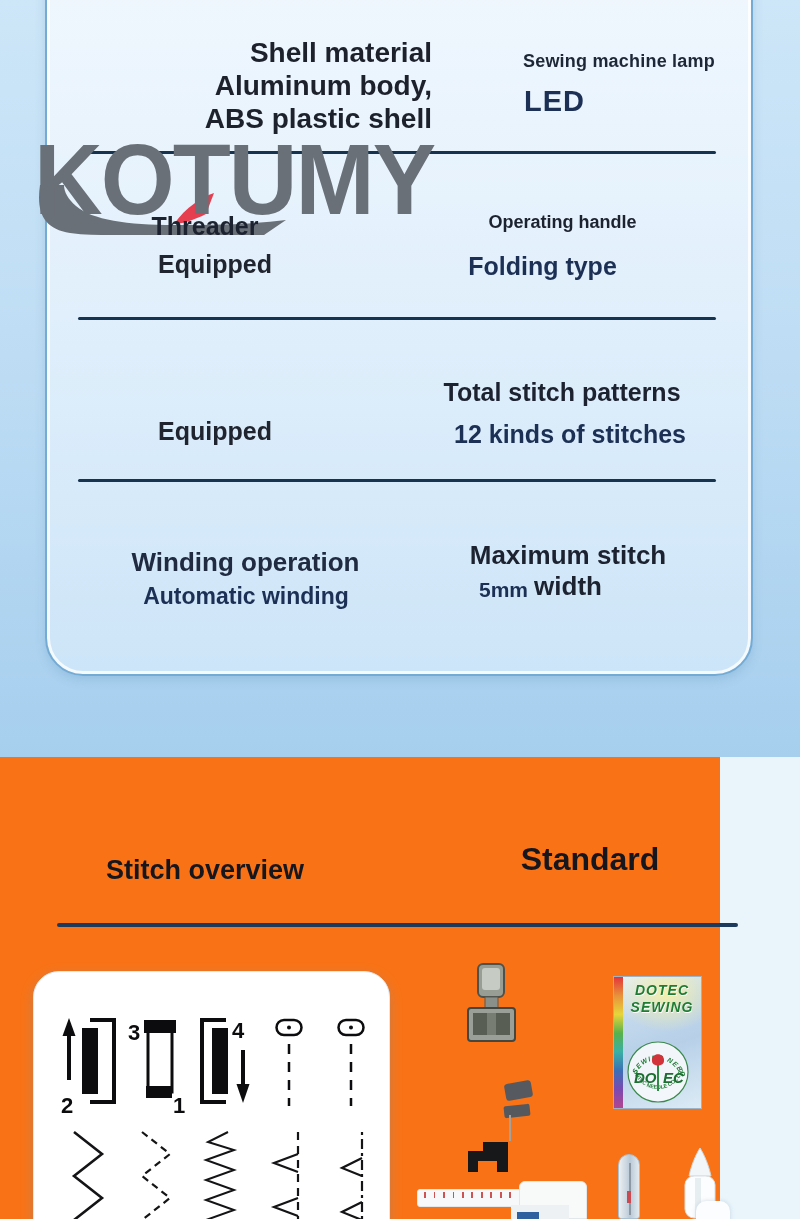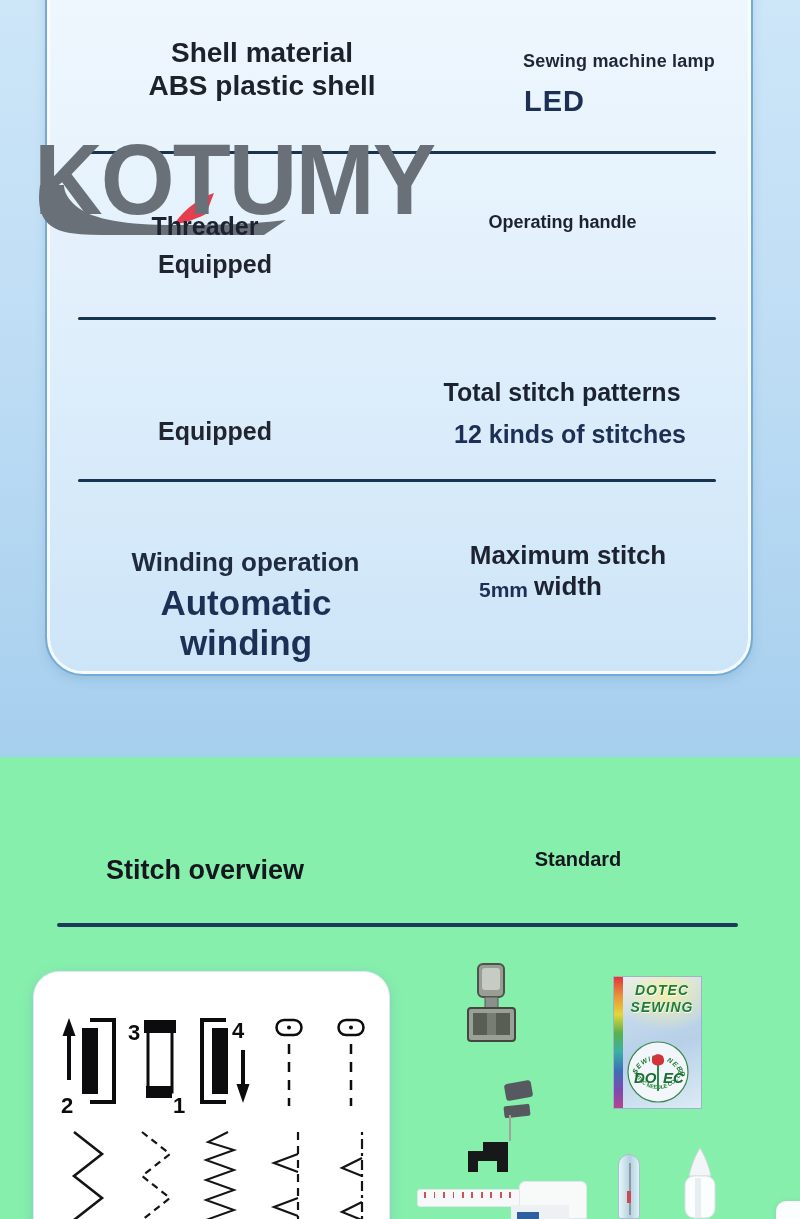--- a/index.html
+++ b/index.html
@@ -13,46 +13,46 @@
   .panel1{position:absolute;left:45px;top:-46px;width:708px;height:722px;border-radius:38px;
         background:linear-gradient(180deg,#f1f8fe 0%,#e4f1fc 40%,#cde5f8 100%);
         border:2px solid #74abd4;
         box-shadow:inset 0 0 0 3px rgba(255,255,255,.8),0 4px 10px rgba(90,140,185,.25);}
   .divider{position:absolute;left:78px;width:638px;height:3px;background:#16334f;
         border-radius:2px;z-index:1;}
   .d1{top:151px;}.d2{top:317px;}.d3{top:479px;}
   .c{position:absolute;z-index:3;}
   .lab{color:#1d2230;}
   .val{color:#1c3055;}
-  .r1l{left:92px;top:36px;width:340px;font-size:28px;line-height:33px;color:#1d212b;text-align:center;}
+  .r1l{left:92px;top:36px;width:340px;font-size:28px;line-height:33px;color:#1d212b;text-align:right;}
   .r1r-label{left:523px;top:51px;width:215px;font-size:18px;color:#1d2737;text-align:left;letter-spacing:.2px;}
   .r1r-val{left:524px;top:85px;width:160px;font-size:29px;text-align:left;letter-spacing:1px;}
   .r2l1{left:105px;top:212px;width:200px;font-size:25px;text-align:center;}
   .r2l2{left:105px;top:250px;width:220px;font-size:25px;text-align:center;color:#20242e;}
   .r2r1{left:445px;top:212px;width:235px;font-size:18px;text-align:center;}
   .r2r2{left:445px;top:252px;width:195px;font-size:25px;text-align:center;}
   .r3l1{left:105px;top:379px;width:210px;font-size:25px;text-align:center;}
   .r3l2{left:105px;top:417px;width:220px;font-size:25px;text-align:center;color:#20242e;}
   .r3r1{left:437px;top:378px;width:250px;font-size:25px;text-align:center;}
   .r3r2{left:445px;top:420px;width:250px;font-size:25px;text-align:center;}
   .r4l1{left:128px;top:547px;width:235px;font-size:26px;text-align:center;color:#202a40;}
-  .r4l2{left:126px;top:583px;width:240px;font-size:35px;text-align:center;}
+  .r4l2{left:126px;top:583px;width:240px;font-size:23px;text-align:center;}
   .r4r1{left:433px;top:540px;width:270px;font-size:26px;text-align:center;}
   .r4r2{left:479px;top:578px;width:120px;font-size:21px;text-align:left;}
 
   
   .logo{position:absolute;left:26px;top:139px;width:372px;height:110px;z-index:2;}
   .logo-text{position:absolute;left:8px;top:-10px;font-size:100px;line-height:1;
         letter-spacing:-2px;color:#6a7077;transform:scaleX(.95);transform-origin:left top;}
   .logo svg{position:absolute;left:0;top:0;}
 
   
-  .sec2{position:absolute;left:0;top:757px;width:800px;height:462px;background:#86efac;}
+  .sec2{position:absolute;left:0;top:757px;width:720px;height:462px;background:#f97316;}
   .h-stitch{position:absolute;left:95px;top:98px;width:220px;font-size:27px;color:#16161e;text-align:center;}
-  .h-acc{position:absolute;left:488px;top:88px;width:180px;font-size:20px;color:#16161e;
+  .h-acc{position:absolute;left:500px;top:88px;width:180px;font-size:32px;color:#16161e;
         text-align:center;line-height:28px;}
   .sec2-divider{position:absolute;left:57px;top:166px;width:681px;height:4px;
         background:#1d3a5c;border-radius:2px;}
   .stitch-panel{position:absolute;left:33px;top:214px;width:357px;height:330px;background:#fff;
         border-radius:26px;border:1px solid #dfe9f2;box-shadow:0 4px 12px rgba(110,150,190,.35);}
   .sp{position:absolute;}
   .g1{left:26px;top:38px;}  .g2{left:94px;top:38px;}  .g3{left:162px;top:38px;}
   .g4{left:238px;top:44px;} .g5{left:300px;top:44px;}
   .z1{left:30px;top:158px;} .z2{left:98px;top:158px;} .z3{left:164px;top:158px;}
   .z4{left:232px;top:158px;}.z5{left:298px;top:158px;}
@@ -110,28 +110,30 @@
     <div class="logo">
       <svg width="372" height="110" viewBox="0 0 372 110">
         <path d="M14,46 C10,74 18,90 44,94 C58,96 72,96 86,96 L238,96 L260,81 C220,86 178,86 148,86 C102,86 66,81 50,67 C42,60 38,53 38,46 Z" fill="#6a7077"></path>
         <path d="M148,85 C160,68 176,58 188,54 L180,75 C168,81 156,85 148,85 Z" fill="#e63d4f"></path>
       </svg>
       <div class="logo-text">KOTUMY</div>
     </div>
 
     <div class="c r1l">
       <div>Shell material</div>
+      <div>Aluminum body,</div>
       <div>ABS plastic shell</div>
     </div>
     <div class="c r1r-label lab">Sewing machine lamp</div>
     <div class="c r2l1 lab">Threader</div>
 
     <div class="c r1r-val val">LED</div>
     <div class="c r2l2">Equipped</div>
     <div class="c r2r1 lab">Operating handle</div>
+    <div class="c r2r2 val">Folding type</div>
 
     <div class="c r3l2">Equipped</div>
     <div class="c r3r1 lab">Total stitch patterns</div>
     <div class="c r3r2 val">12 kinds of stitches</div>
 
     <div class="c r4l1">Winding operation</div>
     <div class="c r4l2 val">Automatic winding</div>
     <div class="c r4r1 lab">Maximum stitch width</div>
     <div class="c r4r2 val">5mm</div>
   </section>

